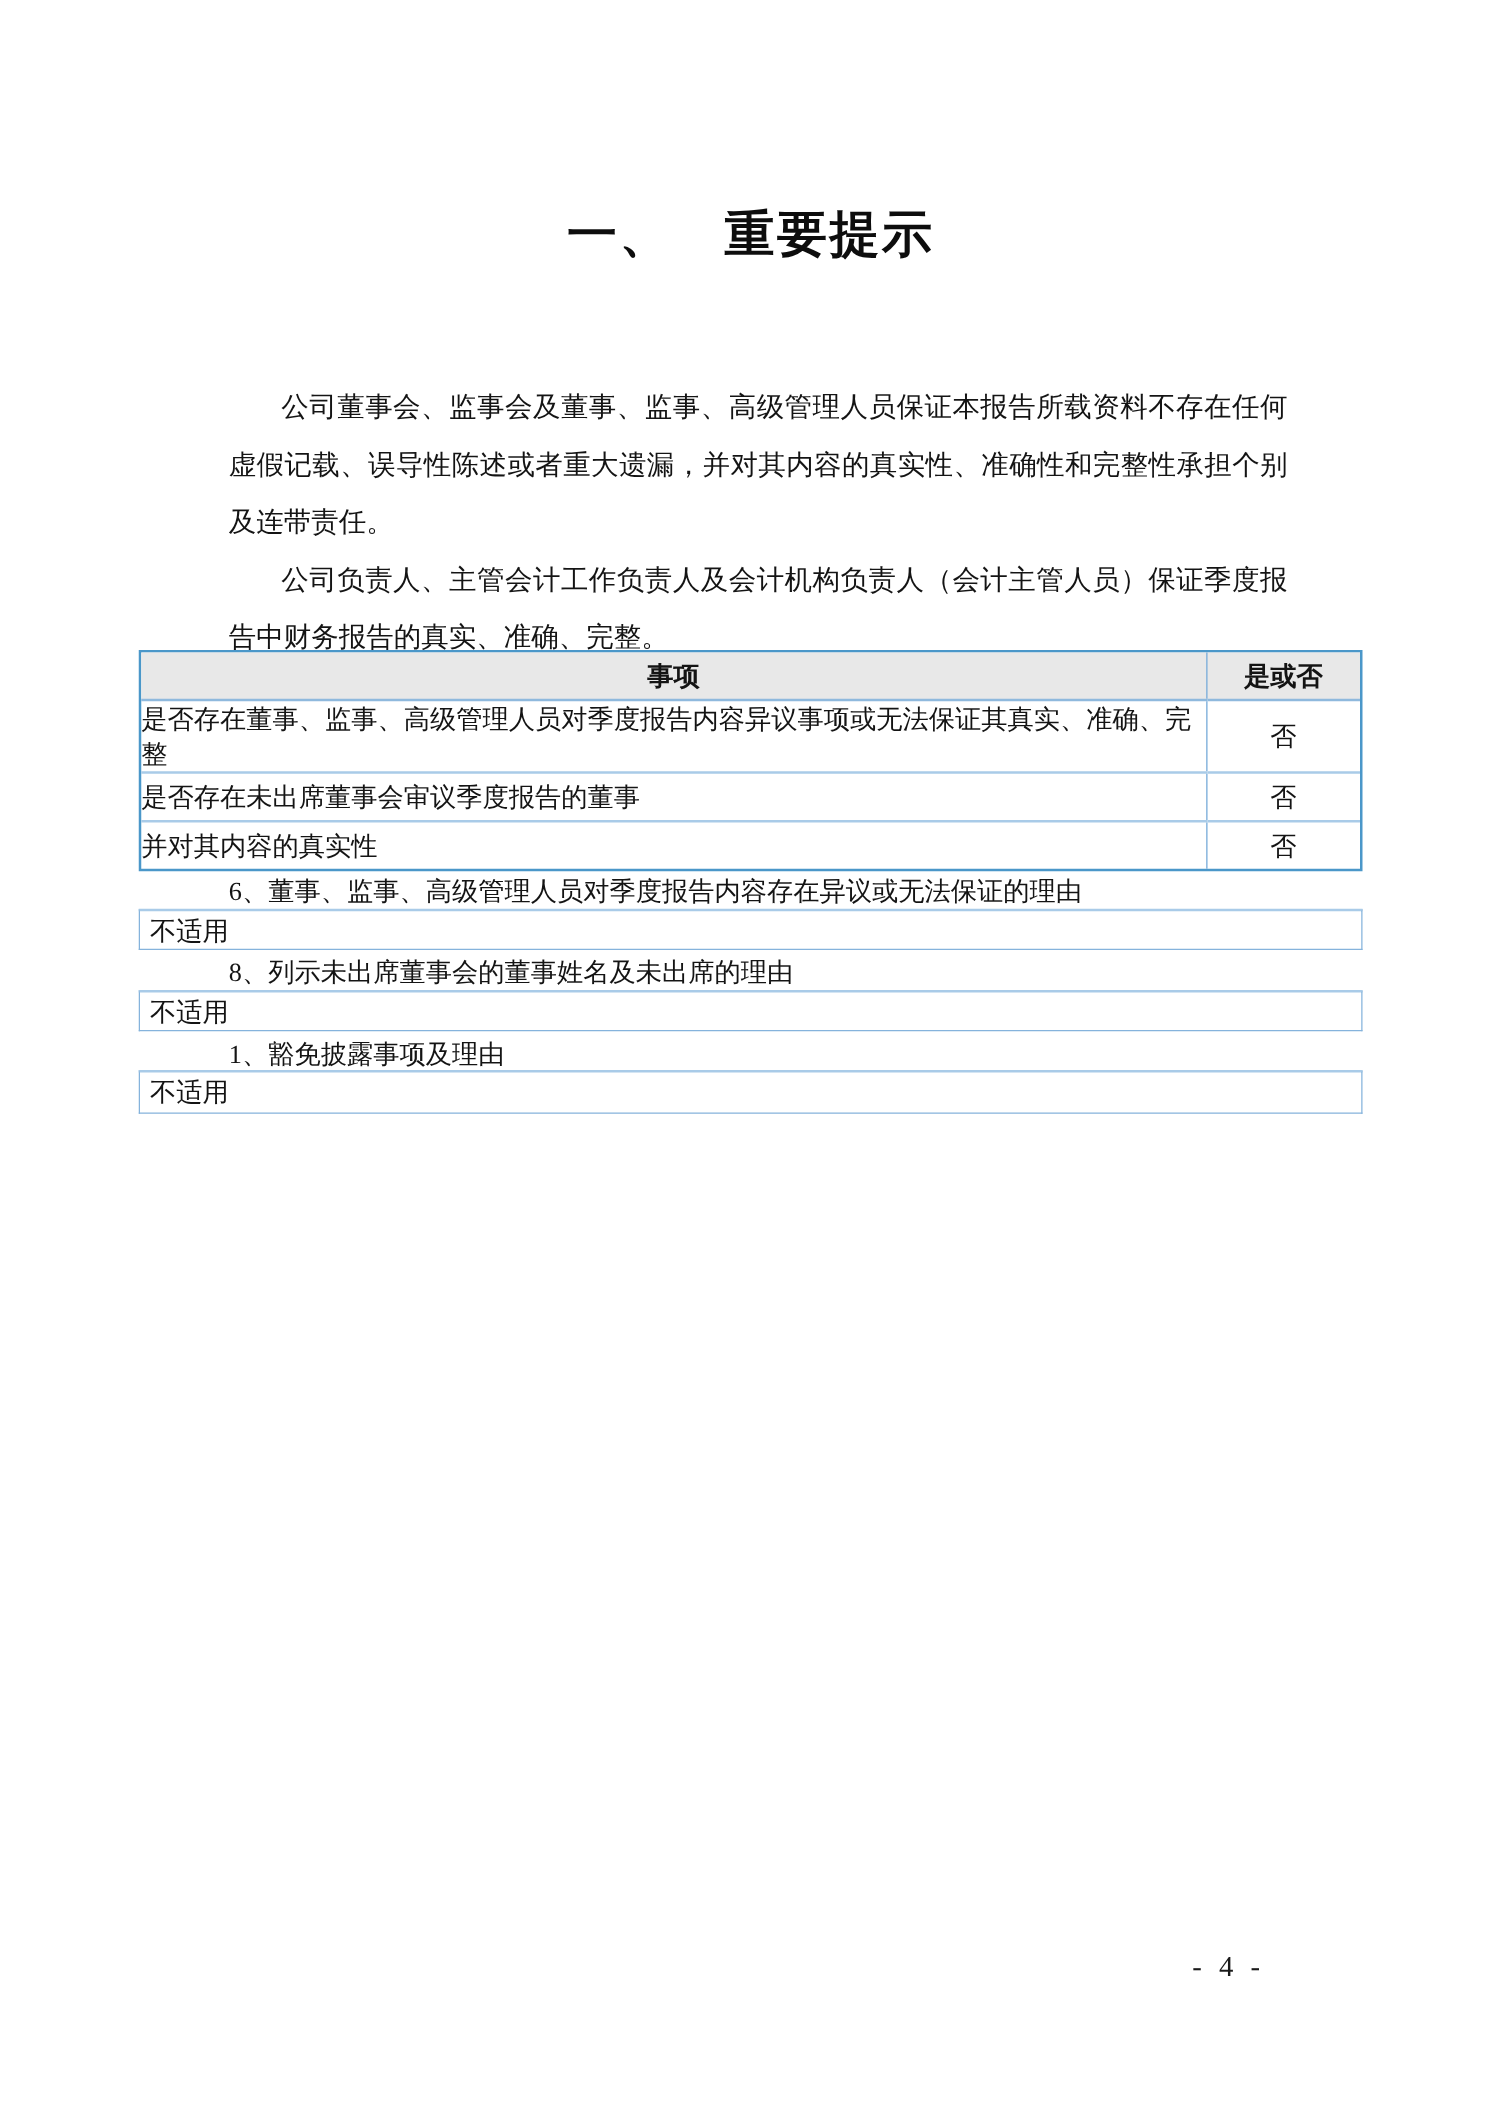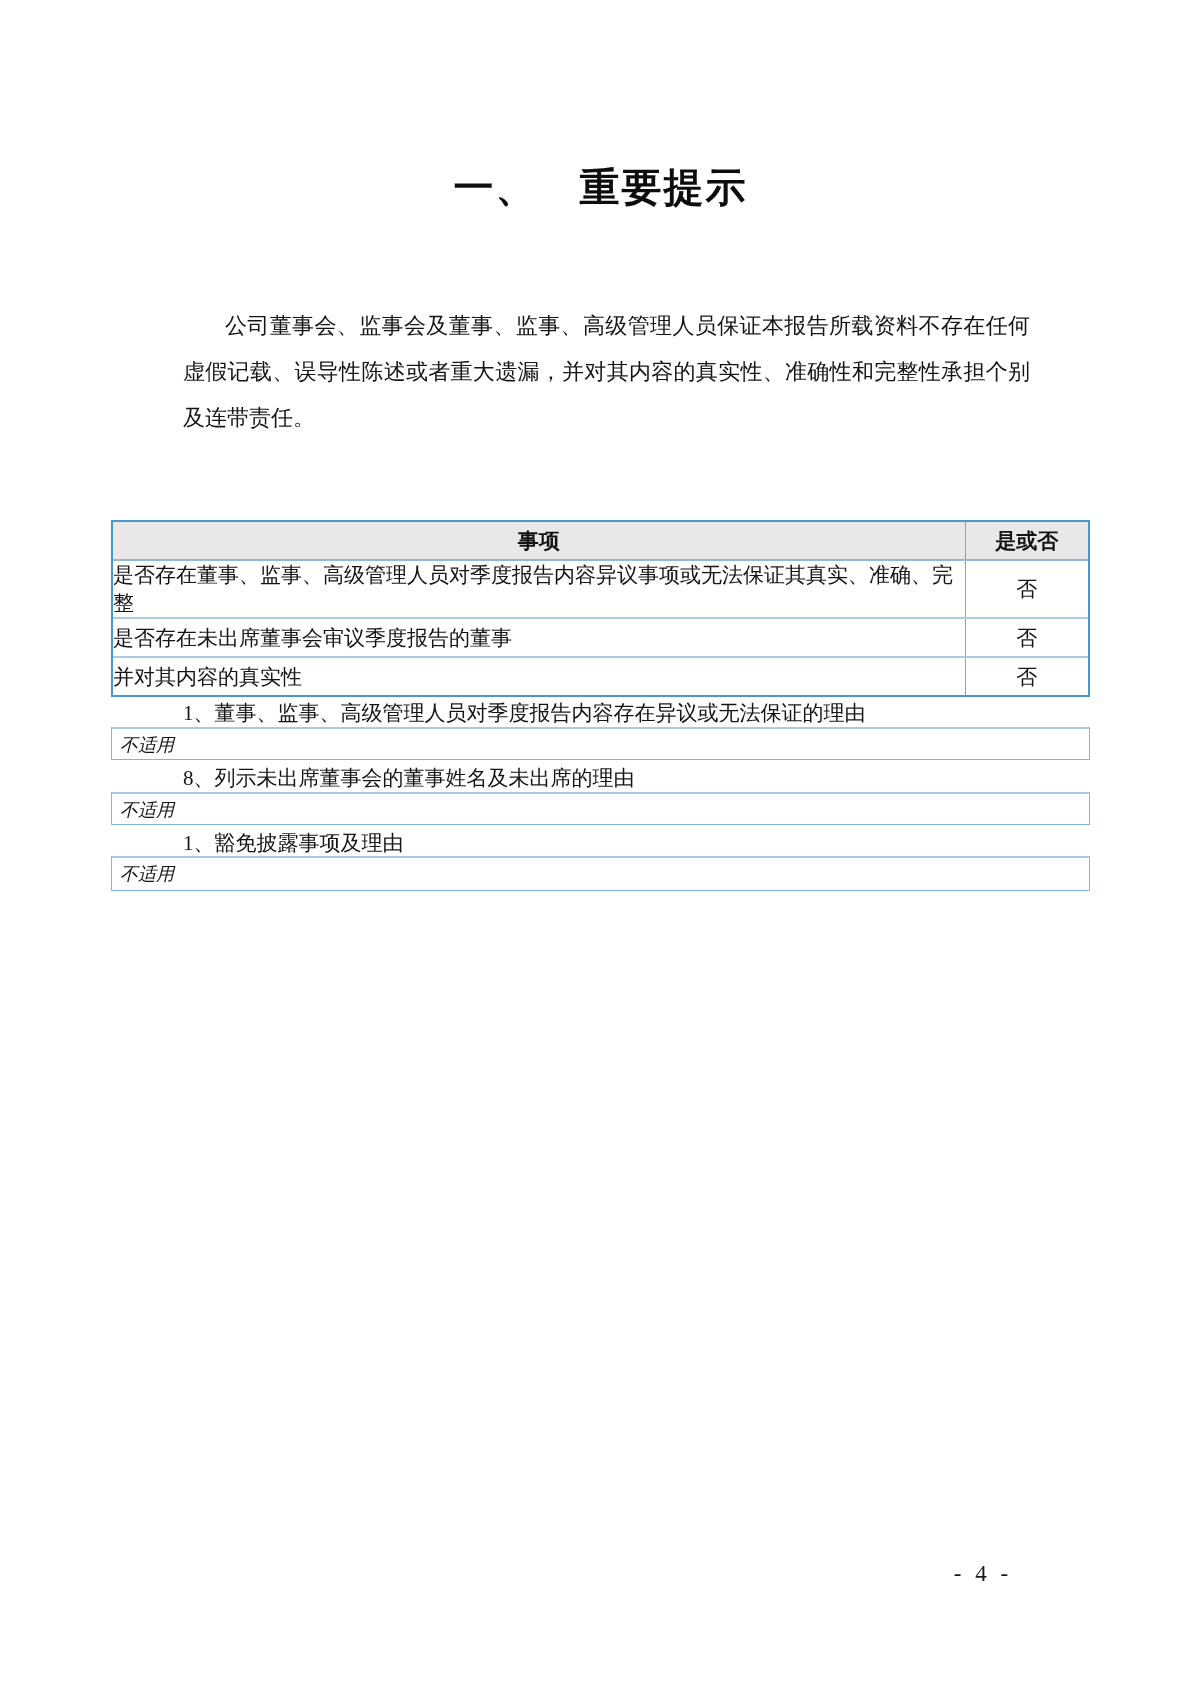--- a/index.html
+++ b/index.html
@@ -87,26 +87,25 @@
     white-space: nowrap;
   }
   .na-box {
     position: absolute;
     left: 111px;
     width: 979px;
     box-sizing: border-box;
     border: 1px solid #85b3dc;
     border-top: 2px solid #a9cbe8;
     background: #ffffff;
-    font-size: 18px;
+    font-size: 21px;
     color: #141414;
     padding: 2px 8px 0 8px;
     height: 33px;
     line-height: 29px;
-    font-style: italic;
   }
   .label-1 { top: 699px; }
   .box-1   { top: 727px; }
   .label-2 { top: 764px; }
   .box-2   { top: 792px; }
   .label-3 { top: 829px; }
   .box-3   { top: 856px; height: 35px; }
   .page-number {
     position: absolute;
     top: 1561px;
@@ -121,20 +120,21 @@
 </style>
 </head>
 <body>
 
 <div class="page">
 
   <div class="doc-title">一、　重要提示</div>
 
   <div class="body-paragraphs">
     <p>公司董事会、监事会及董事、监事、高级管理人员保证本报告所载资料不存在任何虚假记载、误导性陈述或者重大遗漏，并对其内容的真实性、准确性和完整性承担个别及连带责任。</p>
+    <p>公司负责人、主管会计工作负责人及会计机构负责人（会计主管人员）保证季度报告中财务报告的真实、准确、完整。</p>
   </div>
 
   <div class="table-wrap">
     <table class="report-table">
       <colgroup>
           <col class="col-item">
           <col>
         </colgroup>
       <thead>
         <tr>
@@ -153,21 +153,21 @@
         </tr>
         <tr>
           <td class="cell-item">并对其内容的真实性</td>
           <td class="cell-answer">否</td>
         </tr>
       </tbody>
     </table>
   </div>
 
   <div class="qa-sections">
-    <div class="qa-label label-1">1、董事、监事、高级管理人员对季度报告内容存在异议或无法保证的理由</div>
+    <div class="qa-label label-1">6、董事、监事、高级管理人员对季度报告内容存在异议或无法保证的理由</div>
     <div class="na-box box-1">不适用</div>
 
     <div class="qa-label label-2">8、列示未出席董事会的董事姓名及未出席的理由</div>
     <div class="na-box box-2">不适用</div>
 
     <div class="qa-label label-3">1、豁免披露事项及理由</div>
     <div class="na-box box-3">不适用</div>
   </div>
 
   <div class="page-number">- 4 -</div>

